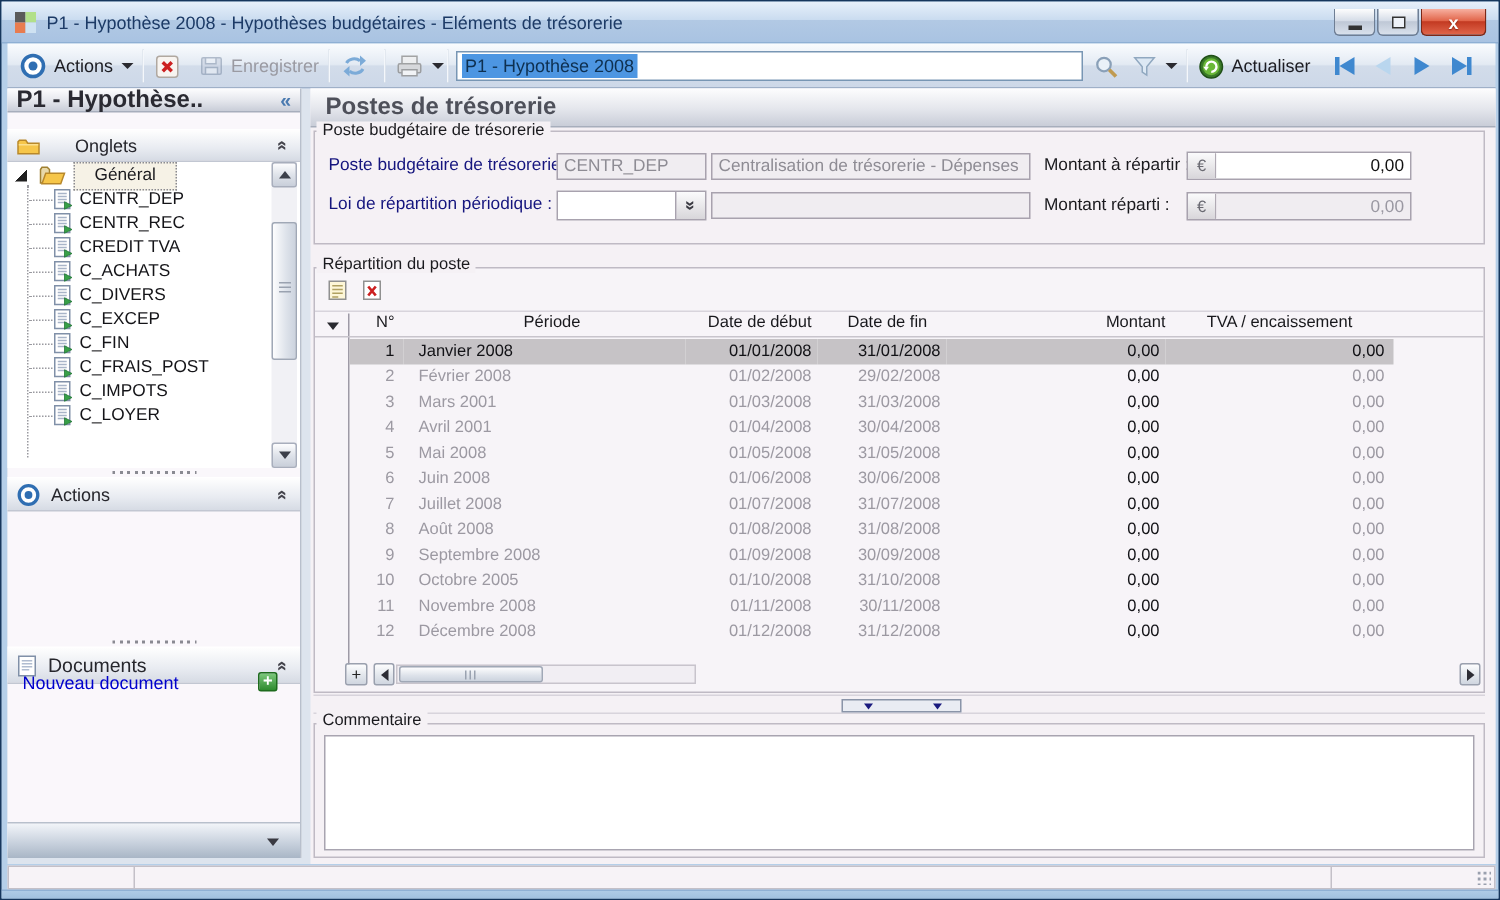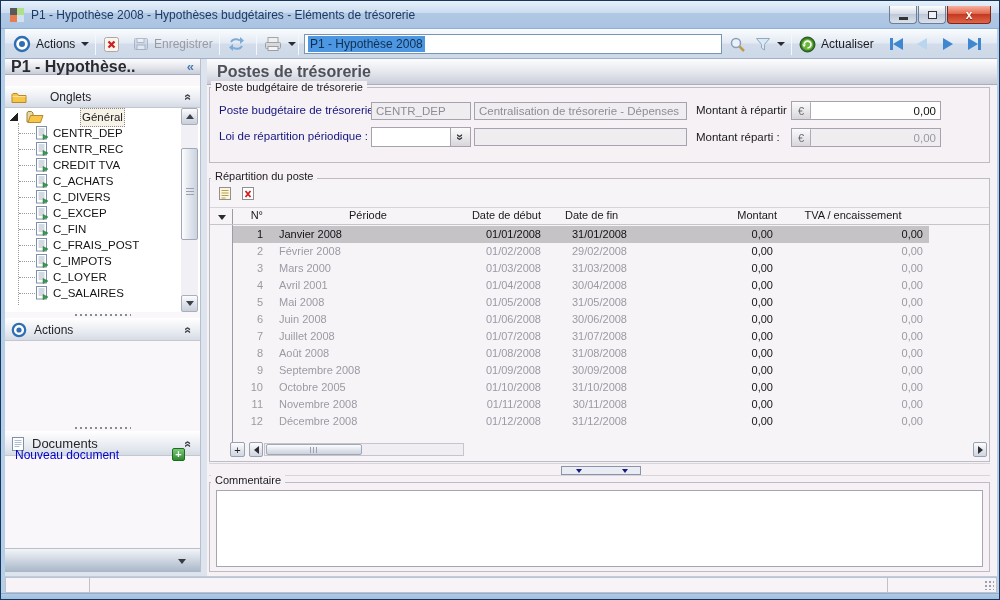--- a/index.html
+++ b/index.html
@@ -59,21 +59,21 @@
     border-top:1px solid #fff; border-bottom:1px solid #c2c7d2; display:flex; align-items:center; padding-left:6px; }
   .secheader .seclabel { margin-left:7px; font-size:12px; color:#26262c; }
   .sec-chev { position:absolute; right:8px; font-size:12px; font-weight:bold; color:#44444c; transform:rotate(90deg); }
 
   #sec-onglets { top:27px; height:22px;gap:16px; }
   #tree { position:absolute; left:0; top:49px; width:100%; height:204px; background:#fff; overflow:hidden; }
   #tree-root { position:relative; height:17px; line-height:17px; }
   #expander { position:absolute; left:5px; top:5px; width:8px; height:8px;
     background:linear-gradient(to top left, #202020 50%, transparent 50.5%); }
   #root-icon { position:absolute; left:20px; top:2px; }
-  #root-label { position:absolute; left:44px; top:0px; border:1px dotted #8a8a90; background:#f6f2e6; padding:0 1px; font-size:11.5px;margin-left:31px; }
+  #root-label { position:absolute; left:44px; top:0px; border:1px dotted #8a8a90; background:#f6f2e6; padding:0 13px; font-size:11.5px; }
   #tree-items { position:relative; }
   #tree-vline { position:absolute; left:13px; top:-2px; height:182px; border-left:1px dotted #9a9aa0; }
   .titm { position:relative; height:16px; line-height:16px; padding-left:48px; white-space:nowrap; }
   .titm::before { content:''; position:absolute; left:14px; top:8px; width:26px; border-top:1px dotted #9a9aa0; }
   .titm .ticon { position:absolute; left:30px; top:1px; }
   .titm .tlab { font-size:11.5px; color:#141418; }
   
   #tree-sb { position:absolute; right:2px; top:0; width:17px; height:204px; background:#f1f1f5; }
   .sbbtn { position:absolute; left:0; width:17px; height:17px; background:linear-gradient(#fdfdfe,#dfe3ea 50%,#c9cfda);
     border:1px solid #a8aebc; border-radius:2px; display:flex; align-items:center; justify-content:center; }
@@ -415,27 +415,20 @@
                   <polygon points="8,8.5 13,11 8,13.5" fill="#38a048" stroke="#1c7030" stroke-width="0.5"></polygon>
                 </svg>
               </span><span class="tlab">C_IMPOTS</span></div>
             <div class="titm"><span class="ticon">
                 <svg width="15" height="14" viewBox="0 0 15 14">
                   <rect x="1.5" y="0.5" width="10" height="12.5" fill="#ffffff" stroke="#8090a8"></rect>
                   <path d="M3.5 3h6M3.5 5h6M3.5 7h6M3.5 9h6" stroke="#a8b4c8"></path>
                   <polygon points="8,8.5 13,11 8,13.5" fill="#38a048" stroke="#1c7030" stroke-width="0.5"></polygon>
                 </svg>
               </span><span class="tlab">C_LOYER</span></div>
-            <div class="titm"><span class="ticon">
-                <svg width="15" height="14" viewBox="0 0 15 14">
-                  <rect x="1.5" y="0.5" width="10" height="12.5" fill="#ffffff" stroke="#8090a8"></rect>
-                  <path d="M3.5 3h6M3.5 5h6M3.5 7h6M3.5 9h6" stroke="#a8b4c8"></path>
-                  <polygon points="8,8.5 13,11 8,13.5" fill="#38a048" stroke="#1c7030" stroke-width="0.5"></polygon>
-                </svg>
-              </span><span class="tlab">C_SALAIRES</span></div>
           </div>
         <div id="tree-sb">
           <span class="sbbtn sb-up">
               <span class="tri-up"></span>
             </span>
           <div id="tree-thumb">
               <span class="grip"></span>
             </div>
           <span class="sbbtn sb-down">
               <span class="tri-down"></span>
@@ -557,21 +550,21 @@
               <div class="c c-periode">Février 2008</div>
               <div class="c c-debut">01/02/2008</div>
               <div class="c c-fin">29/02/2008</div>
               <div class="c c-montant">0,00</div>
               <div class="c c-tva">0,00</div>
               <div class="c c-fill"></div>
             </div>
             <div class="trow">
               <div class="c c-marker"></div>
               <div class="c c-n">3</div>
-              <div class="c c-periode">Mars 2000</div>
+              <div class="c c-periode">Mars 2001</div>
               <div class="c c-debut">01/03/2008</div>
               <div class="c c-fin">31/03/2008</div>
               <div class="c c-montant">0,00</div>
               <div class="c c-tva">0,00</div>
               <div class="c c-fill"></div>
             </div>
             <div class="trow">
               <div class="c c-marker"></div>
               <div class="c c-n">4</div>
               <div class="c c-periode">Avril 2001</div>

